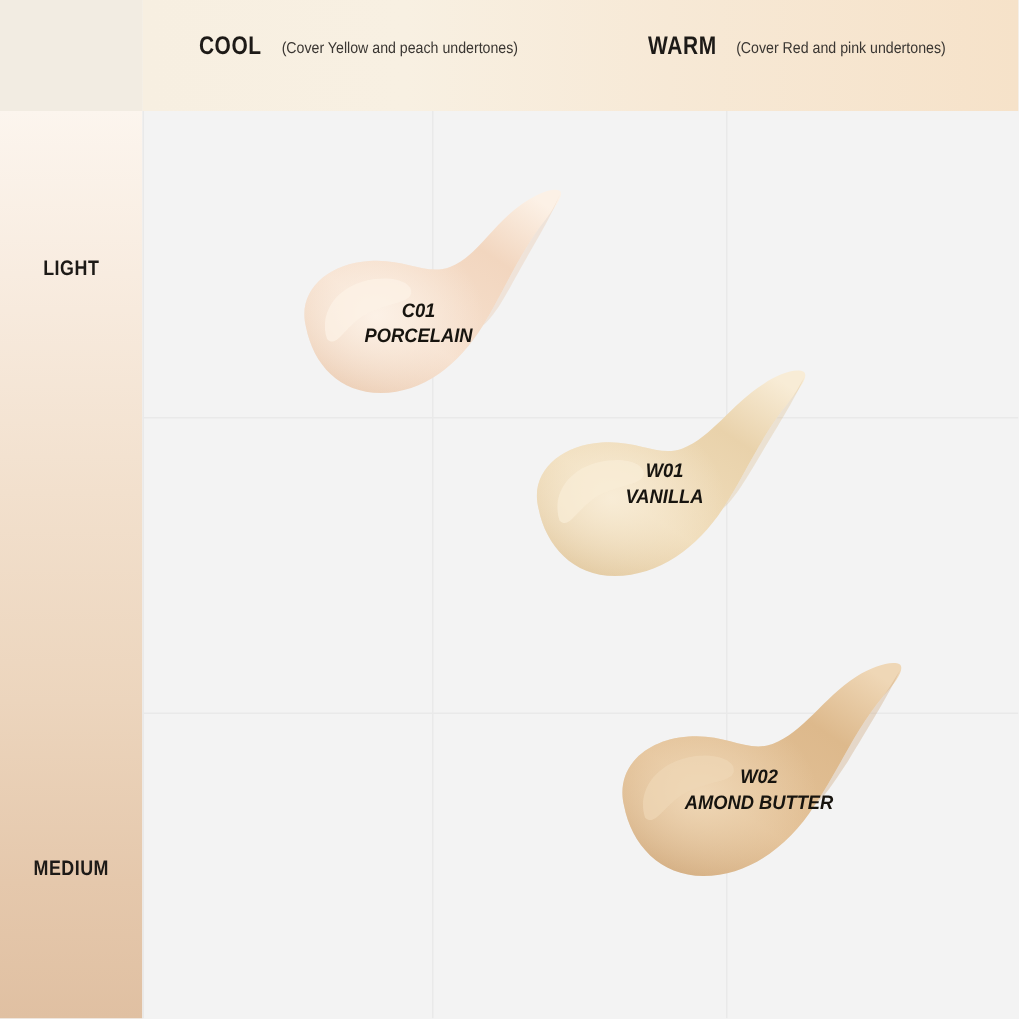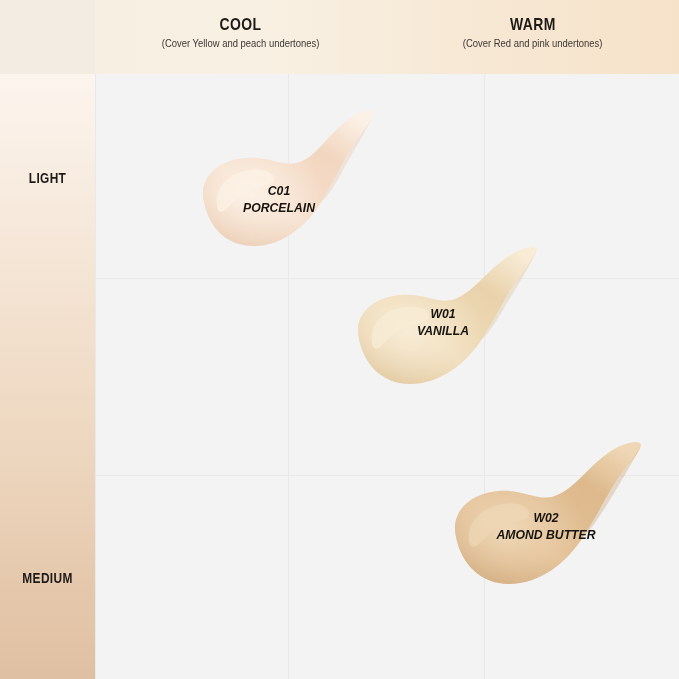--- a/index.html
+++ b/index.html
@@ -19,21 +19,21 @@
   .header-band{
     position:absolute;left:95px;top:0;width:584px;height:74px;
     background:linear-gradient(to right,#f7efe1 0%,#f8f0e2 30%,#f7e9d6 60%,#f6e2c9 100%);
   }
   .header-corner{
     position:absolute;left:0;top:0;width:95px;height:74px;
     background:#f2ece2;
   }
   .hdr-col{
     position:absolute;top:0;height:64px;
-    display:flex;flex-direction:column;align-items:center;justify-content:center;
+    display:flex;flex-direction:row;align-items:center;justify-content:center;
     text-align:center;
   }
   .hdr-title{
     font-size:17px;font-weight:700;letter-spacing:.5px;color:#1d1a17;
     transform:scaleX(.82);
     font-family:"Liberation Sans",sans-serif;
     line-height:20px;
     margin-bottom:2px;
   }
   .hdr-sub{
@@ -108,21 +108,21 @@
   <div class="rail-label" id="rail-medium">MEDIUM</div>
 
   <div class="grid-area" style="background: rgb(243, 243, 243);">
     <div class="gl-edge-left" style="background: rgb(233, 233, 233);"></div>
     <div class="gl-v" style="left: 193px; background: rgb(233, 233, 233);"></div>
     <div class="gl-v" style="left: 389px; background: rgb(233, 233, 233);"></div>
     <div class="gl-h" style="top: 204px; background: rgb(233, 233, 233);"></div>
     <div class="gl-h" style="top: 401px; background: rgb(233, 233, 233);"></div>
   </div>
 
-  <div class="swatch" id="swatch-0" style="left: 196px; top: 106px; width: 180px; height: 145px;">
+  <div class="swatch" id="swatch-0" style="left: 196px; top: 122px; width: 180px; height: 145px;">
     <svg id="svg-0" width="180" height="145" viewBox="0 0 180 145">
       <defs>
         <linearGradient id="g0a" x1="0%" y1="100%" x2="85%" y2="0%">
           <stop offset="0%" id="g0a-s0" stop-color="#E7C5A9"></stop>
           <stop offset="38%" id="g0a-s1" stop-color="#F6E0CE"></stop>
           <stop offset="75%" id="g0a-s2" stop-color="#F2D6BF"></stop>
           <stop offset="100%" id="g0a-s3" stop-color="#FCF1E6"></stop>
         </linearGradient>
         <radialGradient id="g0b" cx="28%" cy="62%" r="42%">
           <stop offset="0%" id="g0b-s0" stop-color="#FCF1E6"></stop>
@@ -168,21 +168,21 @@
       <path d="M22,104 C16,85 30,67 54,64 C70,62 80,68 78,74 C76,81 58,80 44,90 C32,99 28,110 22,104 Z" id="hl-1" opacity="0.75" fill="#F8ECD6"></path>
       <path d="M131,96 C146,73 156,48 175,25 C179,20 182,14 185,9
                C179,23 165,45 152,67 C143,82 137,91 131,96 Z" id="sh-1" opacity="0.35" fill="#DCC094"></path>
     </svg>
     <div class="swatch-label" id="lbl-1" style="left: -18px; top: 62px; width: 220px;">
       <span class="code">W01</span>
       <span class="nm">VANILLA</span>
     </div>
   </div>
 
-  <div class="swatch" id="swatch-2" style="left: 448px; top: 438px; width: 195px; height: 150px;">
+  <div class="swatch" id="swatch-2" style="left: 408px; top: 438px; width: 195px; height: 150px;">
     <svg id="svg-2" width="195" height="150" viewBox="0 0 195 150">
       <defs>
         <linearGradient id="g2a" x1="0%" y1="100%" x2="85%" y2="0%">
           <stop offset="0%" id="g2a-s0" stop-color="#CCA477"></stop>
           <stop offset="38%" id="g2a-s1" stop-color="#E3C197"></stop>
           <stop offset="75%" id="g2a-s2" stop-color="#DDB98C"></stop>
           <stop offset="100%" id="g2a-s3" stop-color="#EFD7B6"></stop>
         </linearGradient>
         <radialGradient id="g2b" cx="28%" cy="62%" r="42%">
           <stop offset="0%" id="g2b-s0" stop-color="#EFD7B6"></stop>

